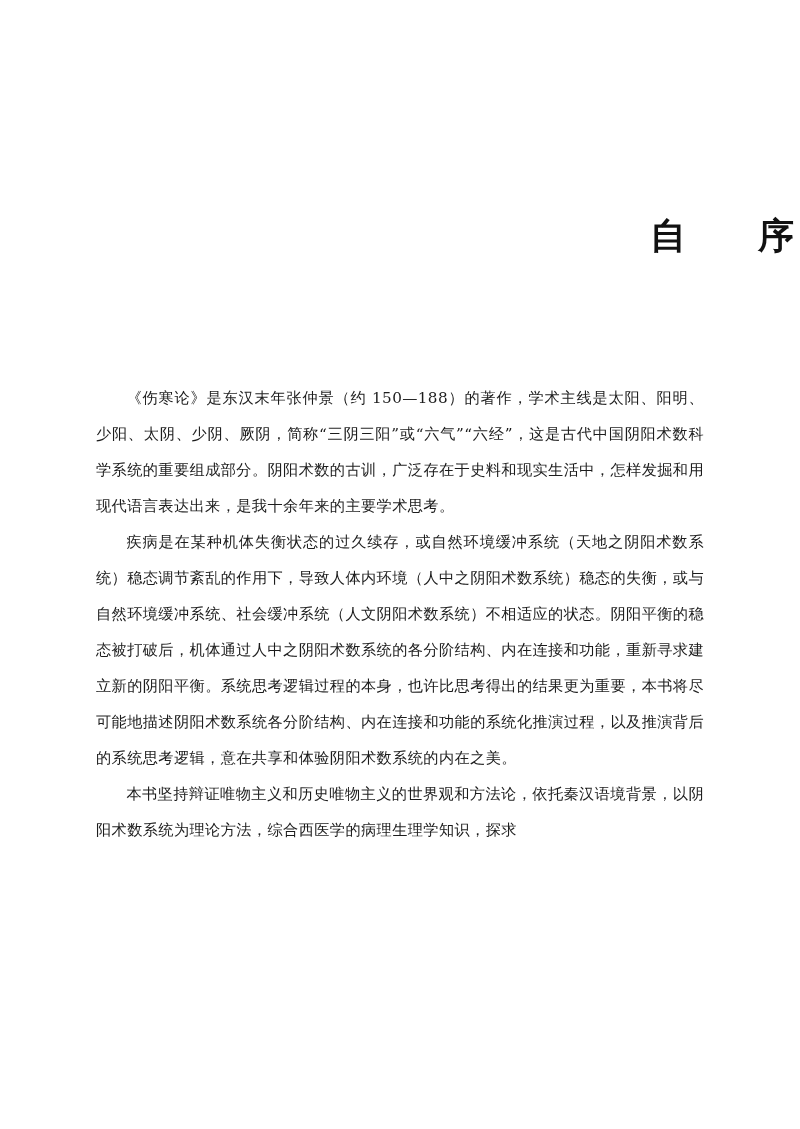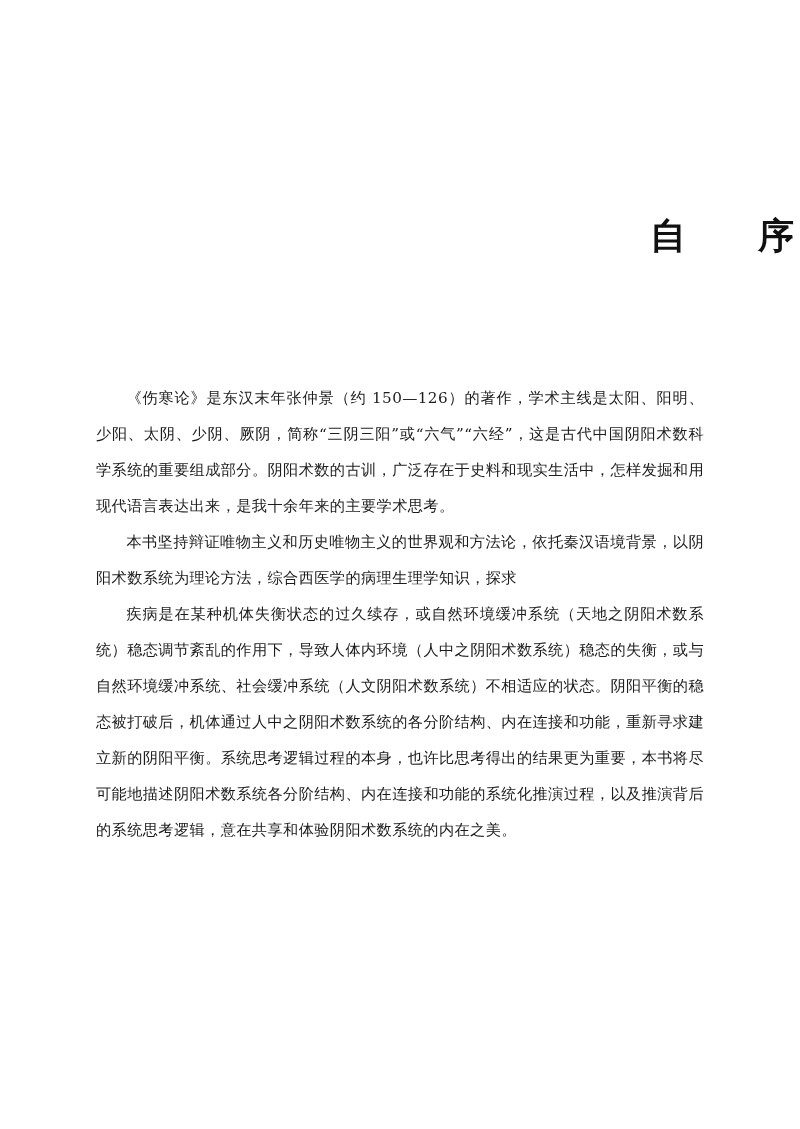--- a/index.html
+++ b/index.html
@@ -55,18 +55,18 @@
   }
 </style>
 </head>
 <body>
 
 <div class="page">
 
   <div class="page-title">自　序</div>
 
   <div class="body-text">
-    <p class="para">《伤寒论》是东汉末年张仲景（约 150—126）的著作，学术主线是太阳、阳明、少阳、太阴、少阴、厥阴，简称“三阴三阳”或“六气”“六经”，这是古代中国阴阳术数科学系统的重要组成部分。阴阳术数的古训，广泛存在于史料和现实生活中，怎样发掘和用现代语言表达出来，是我十余年来的主要学术思考。</p>
+    <p class="para">《伤寒论》是东汉末年张仲景（约 150—188）的著作，学术主线是太阳、阳明、少阳、太阴、少阴、厥阴，简称“三阴三阳”或“六气”“六经”，这是古代中国阴阳术数科学系统的重要组成部分。阴阳术数的古训，广泛存在于史料和现实生活中，怎样发掘和用现代语言表达出来，是我十余年来的主要学术思考。</p>
+    <p class="para">疾病是在某种机体失衡状态的过久续存，或自然环境缓冲系统（天地之阴阳术数系统）稳态调节紊乱的作用下，导致人体内环境（人中之阴阳术数系统）稳态的失衡，或与自然环境缓冲系统、社会缓冲系统（人文阴阳术数系统）不相适应的状态。阴阳平衡的稳态被打破后，机体通过人中之阴阳术数系统的各分阶结构、内在连接和功能，重新寻求建立新的阴阳平衡。系统思考逻辑过程的本身，也许比思考得出的结果更为重要，本书将尽可能地描述阴阳术数系统各分阶结构、内在连接和功能的系统化推演过程，以及推演背后的系统思考逻辑，意在共享和体验阴阳术数系统的内在之美。</p>
     <p class="para">本书坚持辩证唯物主义和历史唯物主义的世界观和方法论，依托秦汉语境背景，以阴阳术数系统为理论方法，综合西医学的病理生理学知识，探求</p>
-    <p class="para">疾病是在某种机体失衡状态的过久续存，或自然环境缓冲系统（天地之阴阳术数系统）稳态调节紊乱的作用下，导致人体内环境（人中之阴阳术数系统）稳态的失衡，或与自然环境缓冲系统、社会缓冲系统（人文阴阳术数系统）不相适应的状态。阴阳平衡的稳态被打破后，机体通过人中之阴阳术数系统的各分阶结构、内在连接和功能，重新寻求建立新的阴阳平衡。系统思考逻辑过程的本身，也许比思考得出的结果更为重要，本书将尽可能地描述阴阳术数系统各分阶结构、内在连接和功能的系统化推演过程，以及推演背后的系统思考逻辑，意在共享和体验阴阳术数系统的内在之美。</p>
   </div>
 
 </div>
 
 </body></html>

